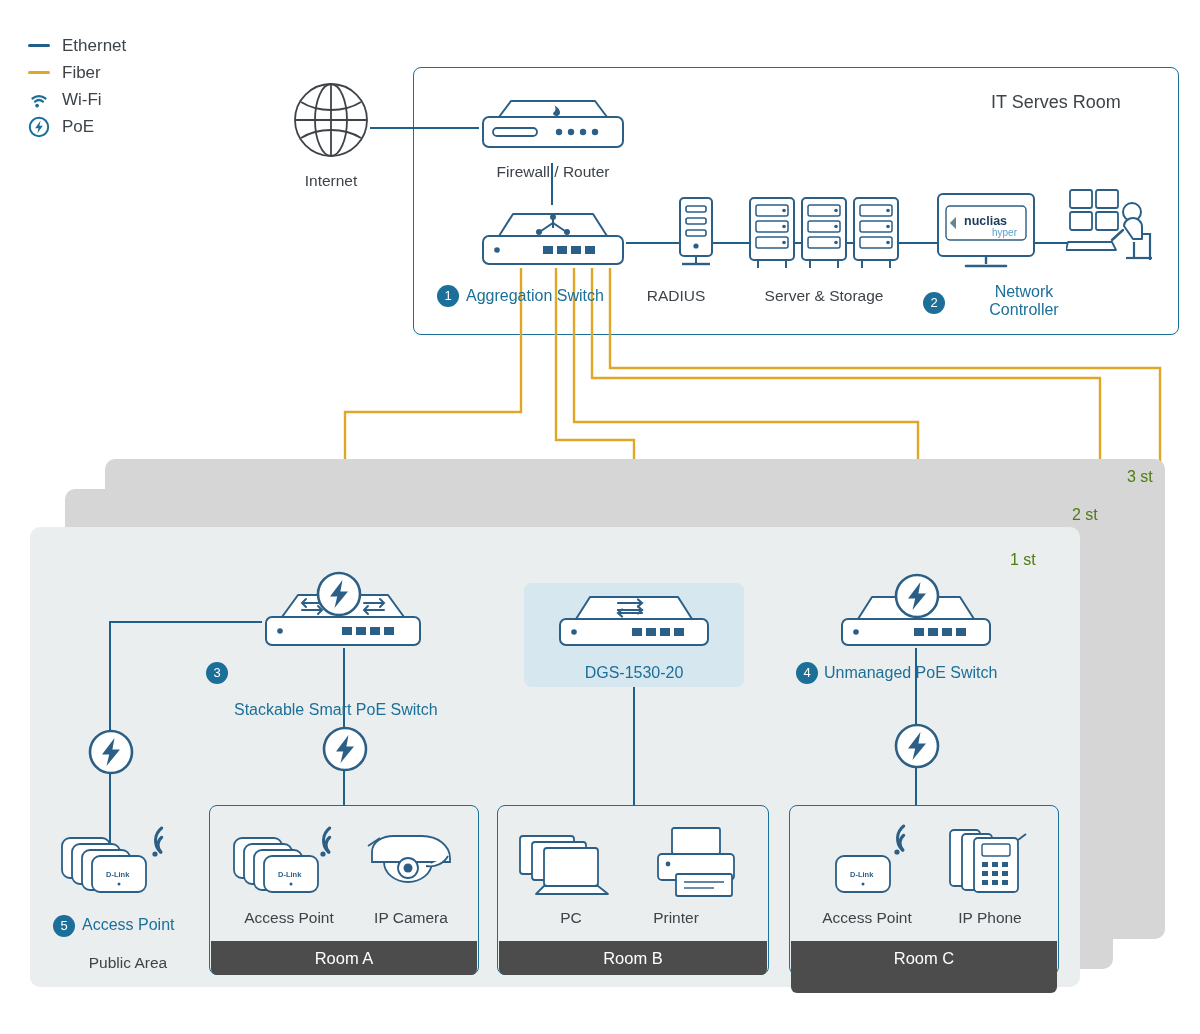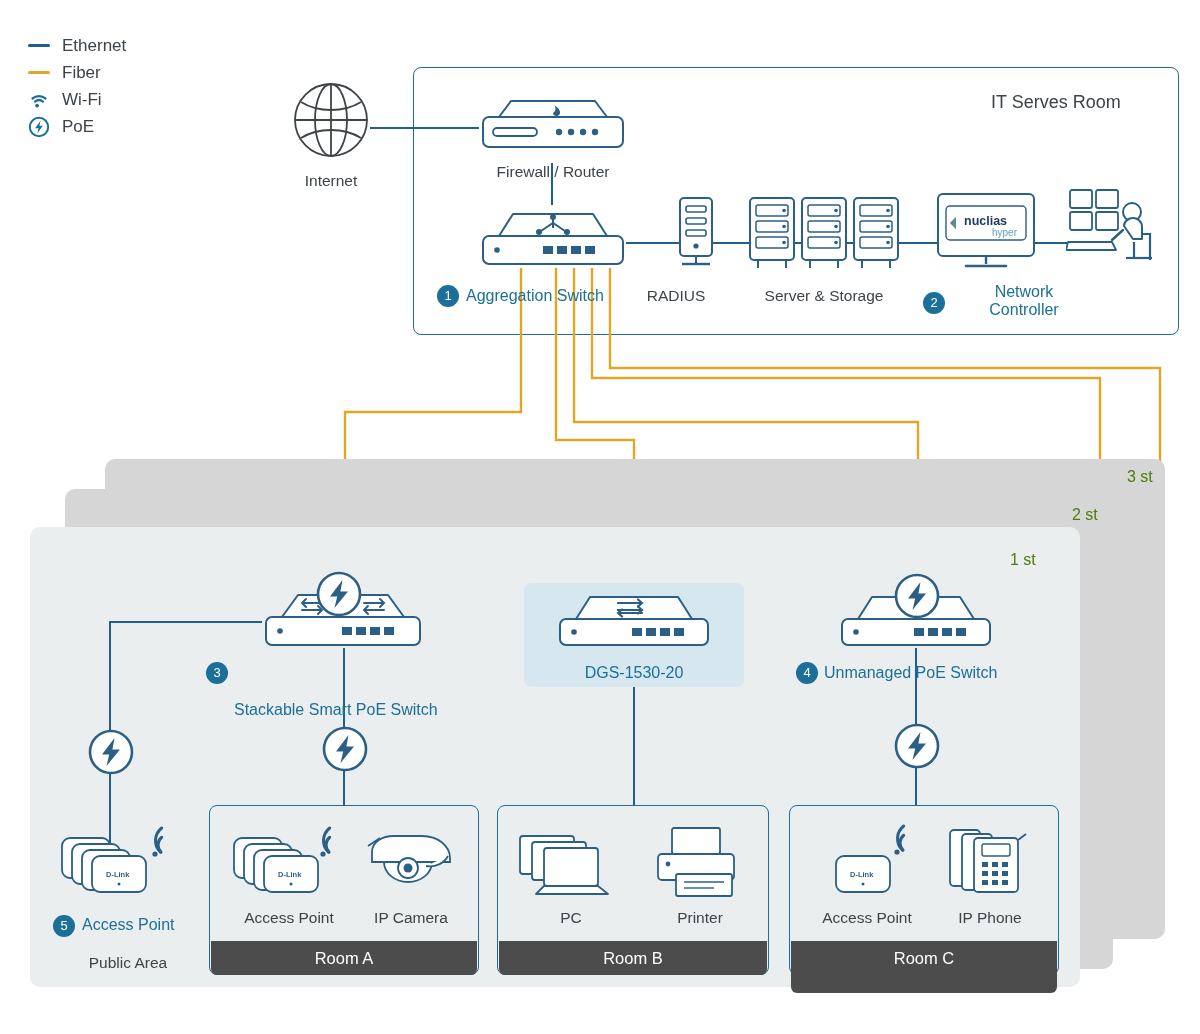--- a/index.html
+++ b/index.html
@@ -489,21 +489,21 @@
 <div class="abs" style="left:650px; top:826px;">
   <svg width="100" height="74" viewBox="0 0 100 74">
     <rect x="22" y="2" width="48" height="26" rx="2" fill="#ffffff" stroke="#2b5f86" stroke-width="1.8"></rect>
     <rect x="8" y="28" width="76" height="26" rx="4" fill="#ffffff" stroke="#2b5f86" stroke-width="1.8"></rect>
     <circle cx="18" cy="38" r="2.4" fill="#2b5f86"></circle>
     <rect x="26" y="48" width="56" height="22" rx="2" fill="#ffffff" stroke="#2b5f86" stroke-width="1.8"></rect>
     <line x1="34" y1="56" x2="74" y2="56" stroke="#2b5f86" stroke-width="1.4"></line>
     <line x1="34" y1="62" x2="64" y2="62" stroke="#2b5f86" stroke-width="1.4"></line>
   </svg>
 </div>
-<div class="abs device-label" style="left:640px; top:909px; width:120px;">Printer</div>
+<div class="abs device-label" style="left:616px; top:909px; width:120px;">Printer</div>
 
 <div class="abs room-box" style="left:789px; top:805px; width:270px; height:170px;"></div>
 <div class="abs room-banner" style="left:791px; top:941px; width:266px; height:52px;">
   <div class="room-title">Room C</div>
 </div>
 <div class="abs" style="left:824px; top:822px;">
   <svg width="104" height="76" viewBox="0 0 104 76">
     <rect x="12" y="34" width="54" height="36" rx="8" fill="#ffffff" stroke="#2b5f86" stroke-width="1.8"></rect>
     <text x="26" y="55" font-family="Liberation Sans, sans-serif" font-size="7.5" font-weight="bold" fill="#2b5f86">D-Link</text>
     <circle cx="39" cy="62" r="1.5" fill="#2b5f86"></circle>

